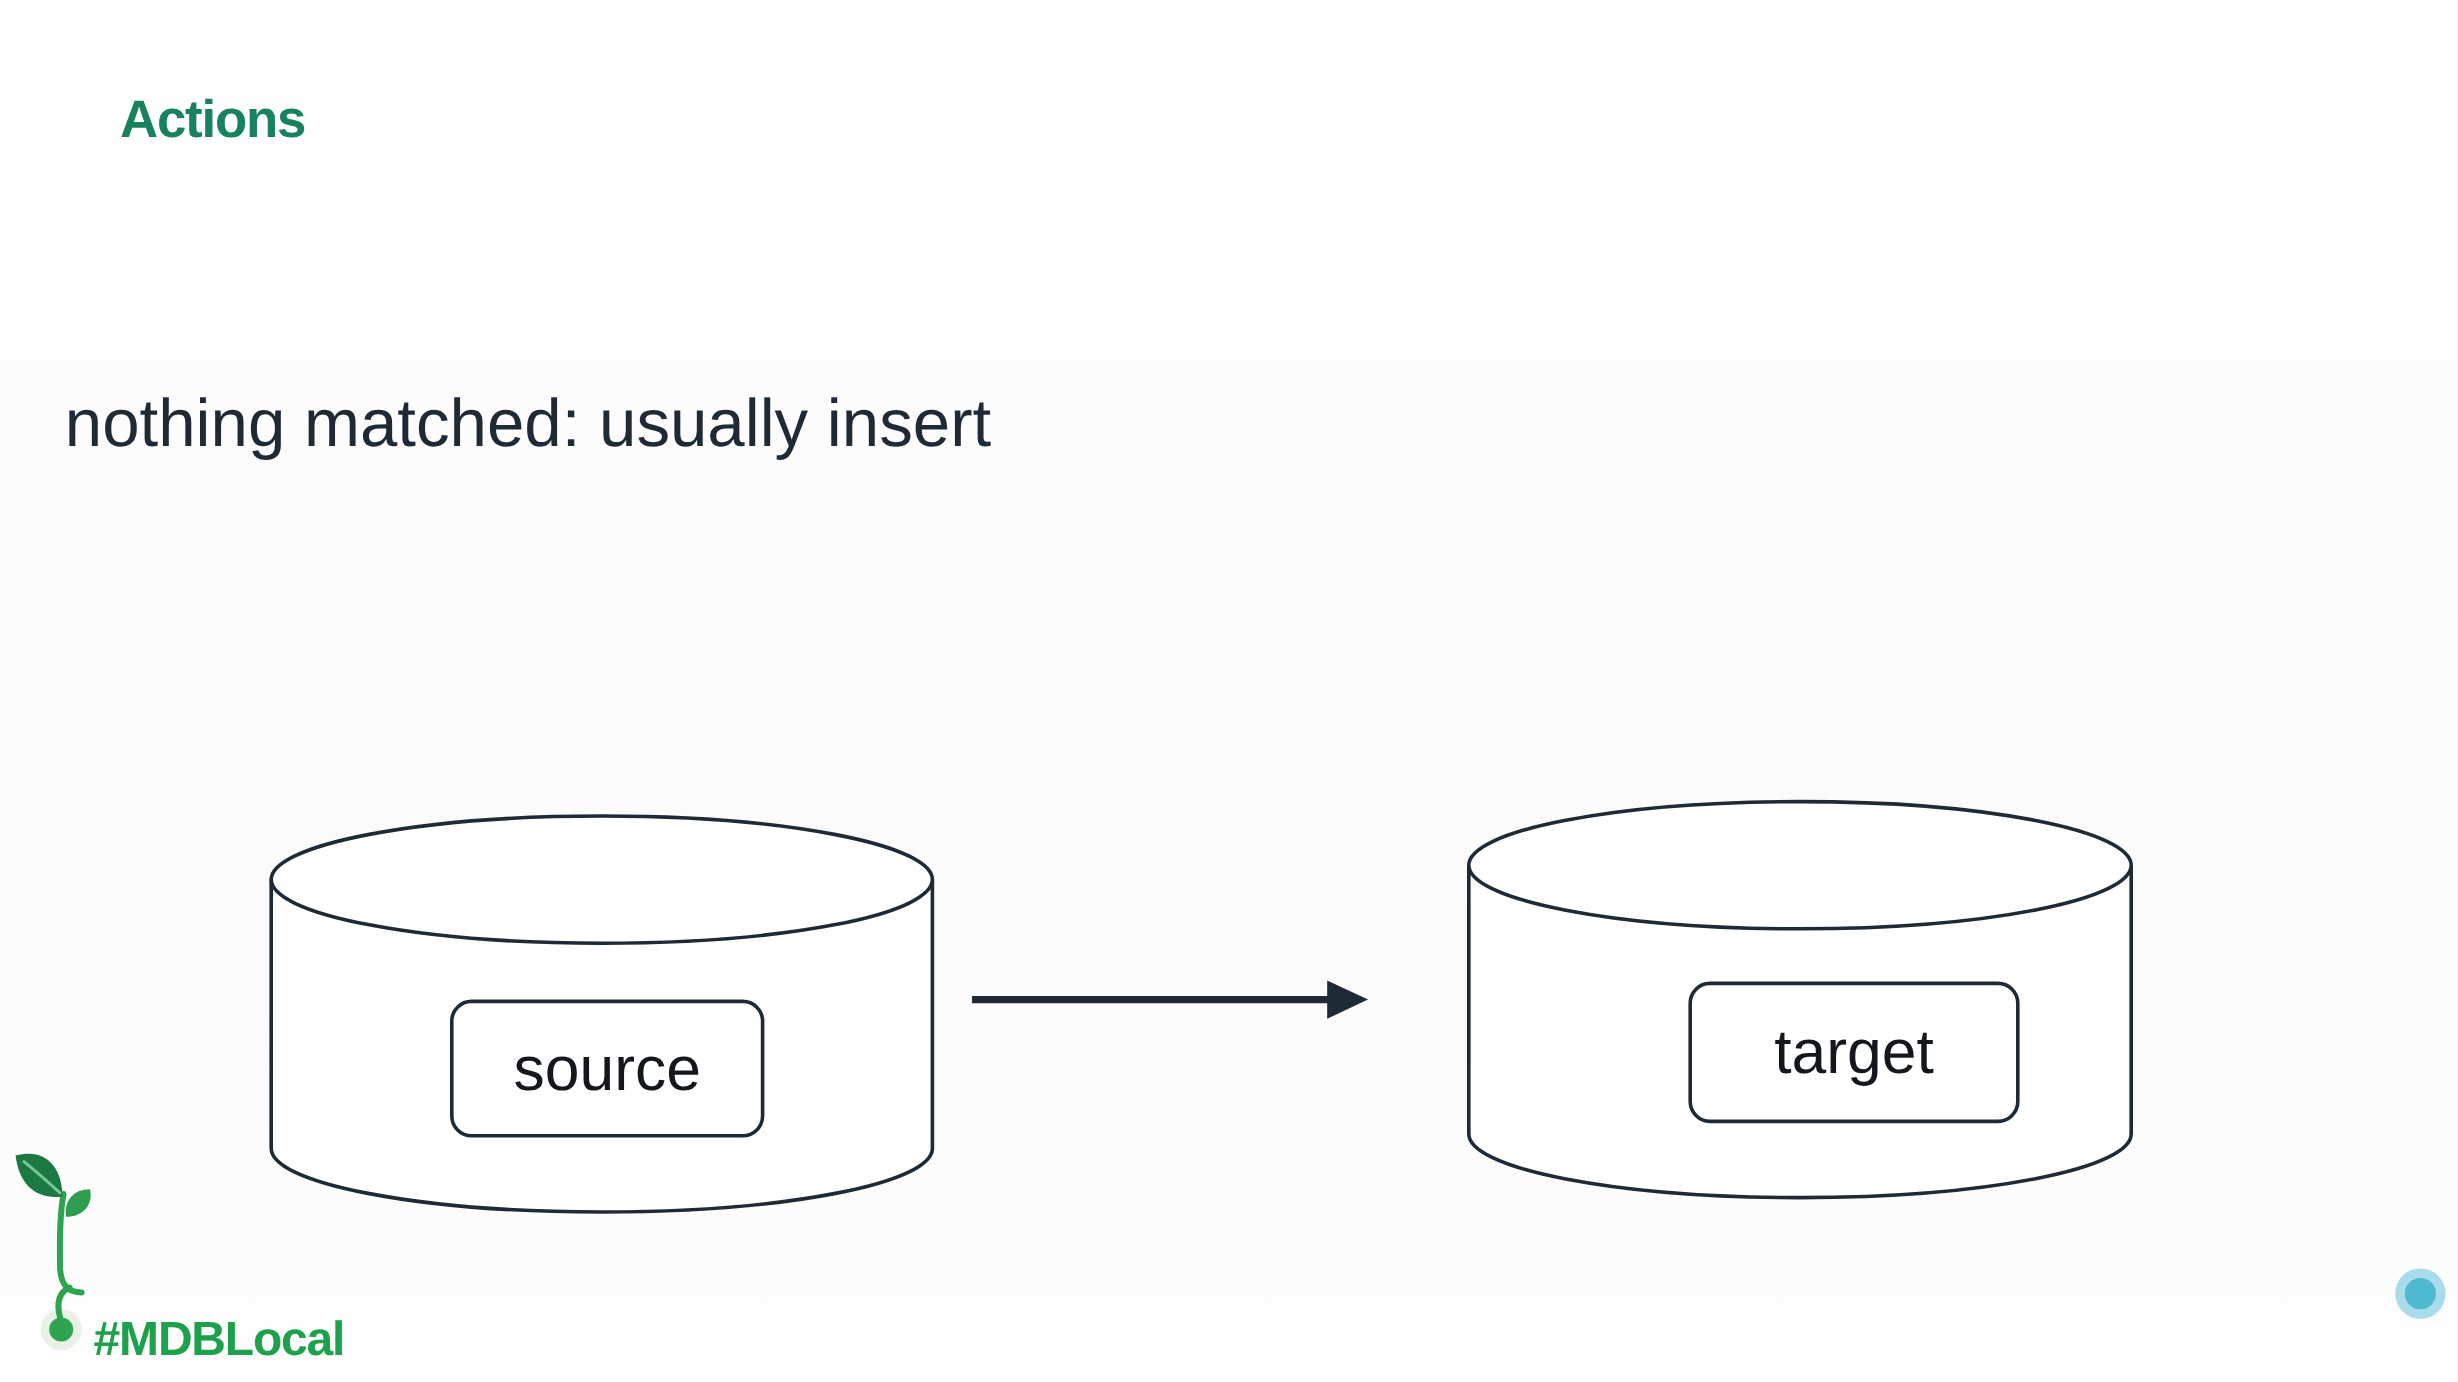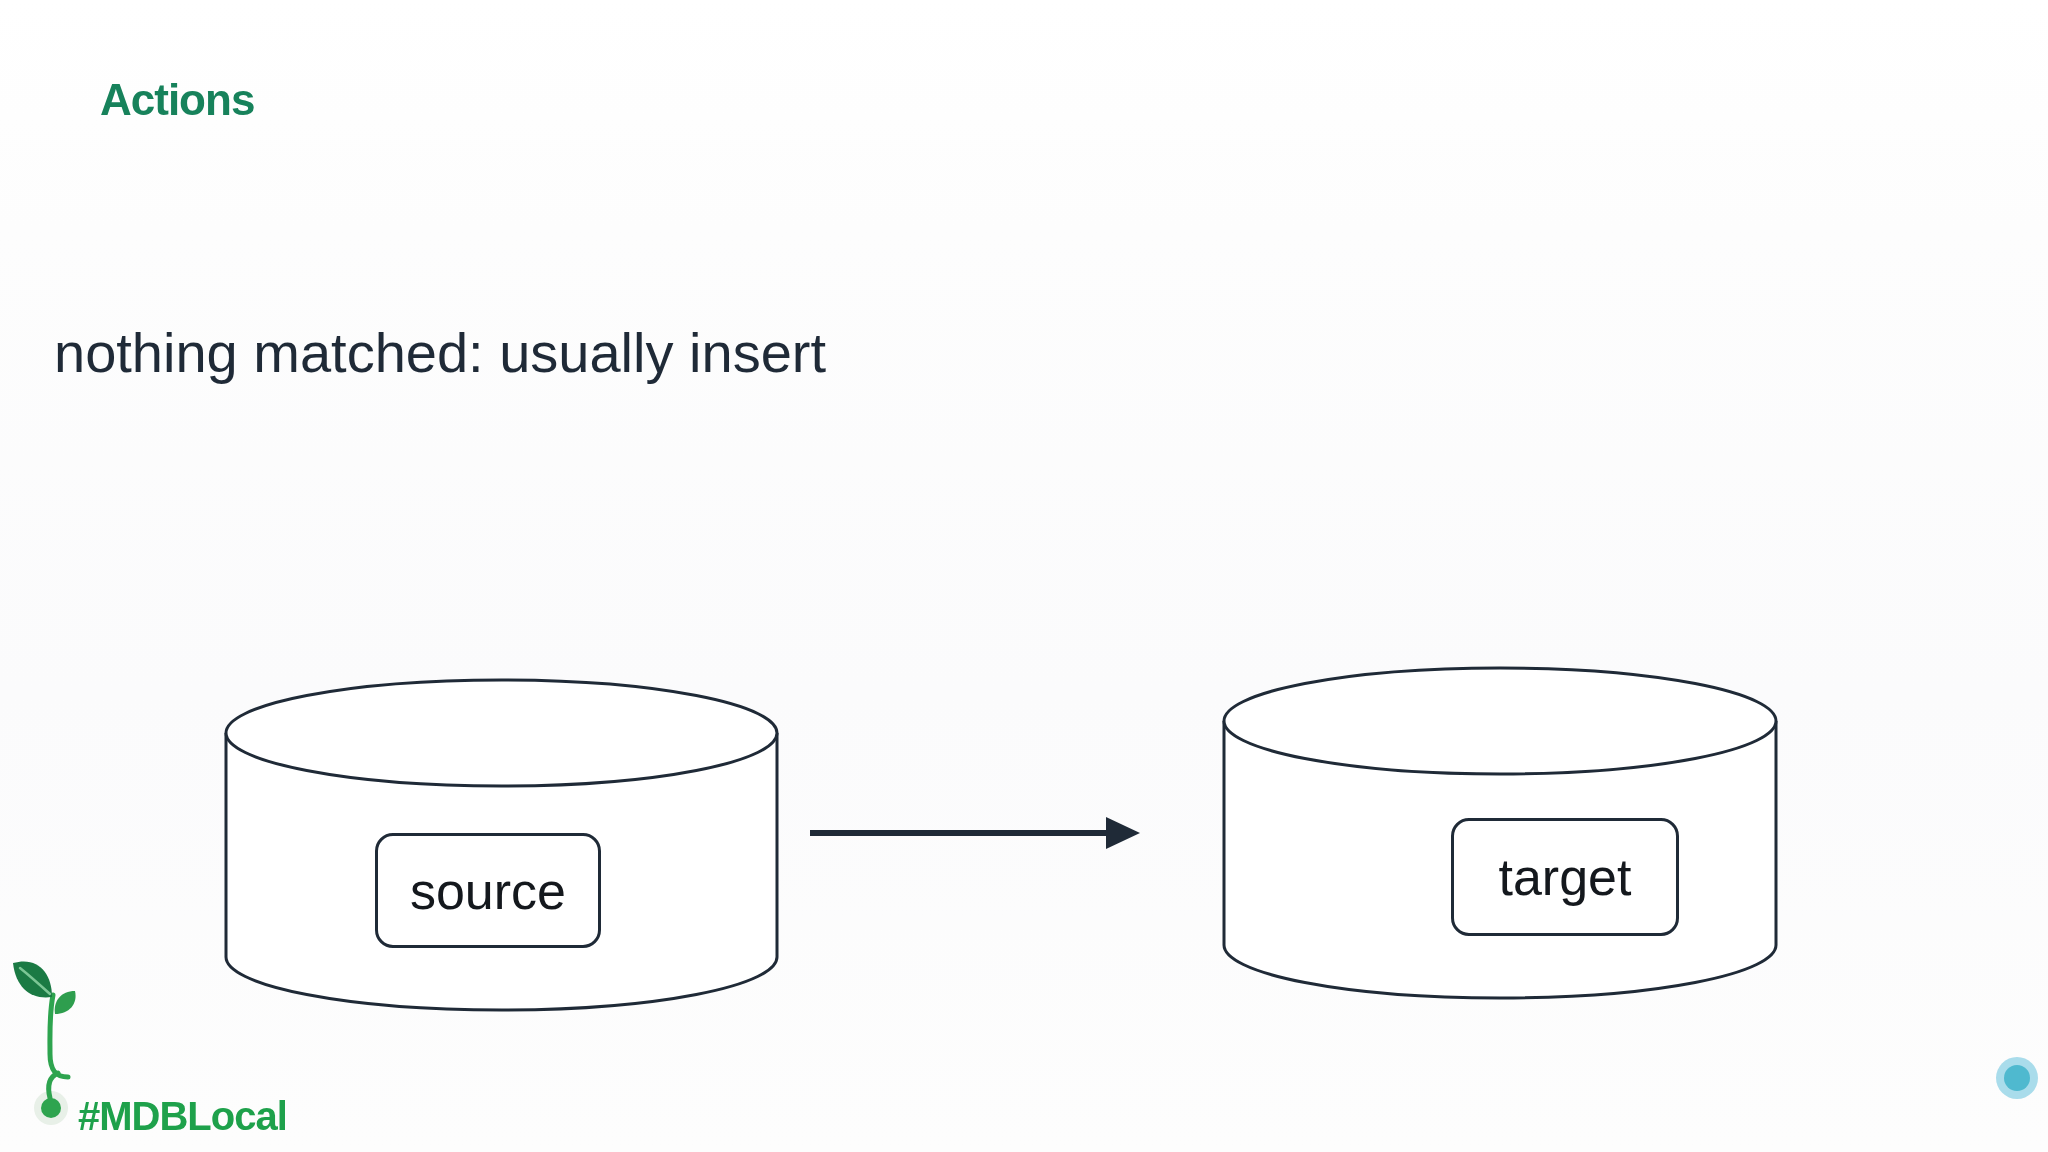--- a/index.html
+++ b/index.html
@@ -66,27 +66,27 @@
     background: #ffffff;
     display: flex;
     align-items: center;
     justify-content: center;
     font-size: 52px;
     color: #14181d;
   }
   .node-label.source {
     left: 375px;
     top: 833px;
-    width: 226px;
+    width: 262px;
     height: 115px;
   }
   .node-label.target {
-    left: 1451px;
+    left: 1407px;
     top: 818px;
-    width: 228px;
+    width: 276px;
     height: 118px;
   }
   .hashtag {
     position: absolute;
     left: 78px;
     top: 1094px;
     font-size: 40px;
     font-weight: bold;
     letter-spacing: -1px;
     color: var(--hashtag-green, #1EA14B);

